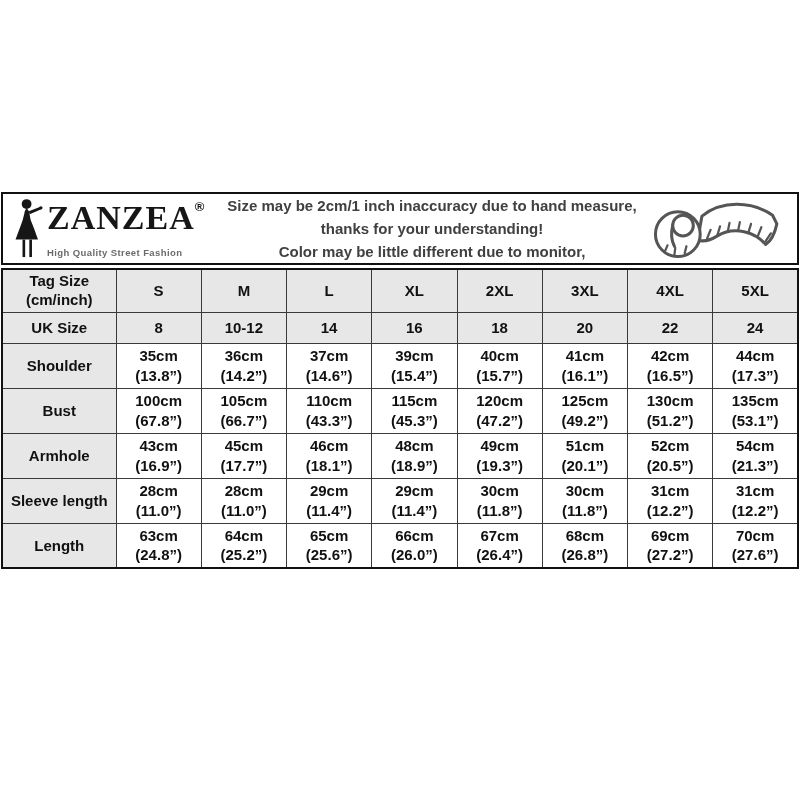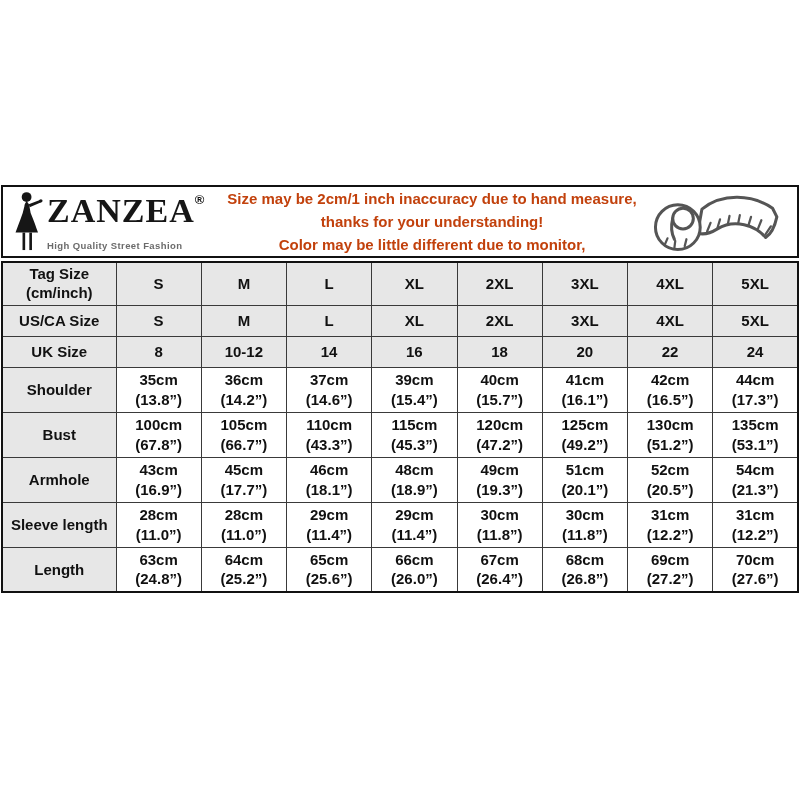--- a/index.html
+++ b/index.html
@@ -10,21 +10,21 @@
     --text:#111111;
     --tagline-gray:#6b6b6b;
     --tape-gray:#555555;
   }
   *{box-sizing:border-box;}
   html,body{margin:0;padding:0;}
   body{
     width:800px;height:800px;background:#ffffff;position:relative;
     font-family:"Liberation Sans", sans-serif;color:var(--text);
   }
-  .sheet{position:absolute;top:185px;left:1px;width:798px;border-radius:21px;}
+  .sheet{position:absolute;top:192px;left:1px;width:798px;border-radius:21px;}
 
   
   .header-band{
     border:2px solid var(--outer-border);
     height:73px;display:flex;align-items:center;background:#ffffff;
   }
   .logo{display:flex;align-items:center;padding-left:8px;width:224px;flex:0 0 auto;}
   .figure-svg{width:34px;height:62px;flex:0 0 auto;}
   .logo-text{margin-left:2px;}
   .brand-row{line-height:1;white-space:nowrap;}
@@ -32,21 +32,21 @@
     font-family:"Liberation Serif", serif;font-weight:700;font-size:34px;
     letter-spacing:1px;color:#161616;
   }
   .reg{font-size:13px;font-weight:700;vertical-align:18px;font-family:"Liberation Sans",sans-serif;}
   .tagline{
     font-size:9.5px;font-weight:700;color:var(--tagline-gray);
     letter-spacing:.4px;margin-top:12px;white-space:nowrap;
   }
   .disclaimer{
     flex:1 1 auto;text-align:center;font-size:15px;font-weight:700;
-    line-height:1.55;color:#c2410c;padding-right:4px;
+    line-height:1.55;color:#404040;padding-right:4px;
   }
   .tape-wrap{flex:0 0 auto;width:156px;display:flex;justify-content:center;padding-right:10px;}
   .tape-svg{width:142px;height:62px;}
 
   
   table{
     width:100%;border-collapse:collapse;table-layout:fixed;
     border:2px solid var(--outer-border);margin-top:3px;
   }
   col.label-col{width:114px;}
@@ -140,31 +140,20 @@
           <td>S</td>
           <td>M</td>
           <td>L</td>
           <td>XL</td>
           <td>2XL</td>
           <td>3XL</td>
           <td>4XL</td>
           <td>5XL</td>
         </tr>
         <tr class="row-size">
-          <td class="label-cell">US/CA Size</td>
-          <td>S</td>
-          <td>M</td>
-          <td>L</td>
-          <td>XL</td>
-          <td>2XL</td>
-          <td>3XL</td>
-          <td>4XL</td>
-          <td>5XL</td>
-        </tr>
-        <tr class="row-size">
           <td class="label-cell">UK Size</td>
           <td>8</td>
           <td>10-12</td>
           <td>14</td>
           <td>16</td>
           <td>18</td>
           <td>20</td>
           <td>22</td>
           <td>24</td>
         </tr>

